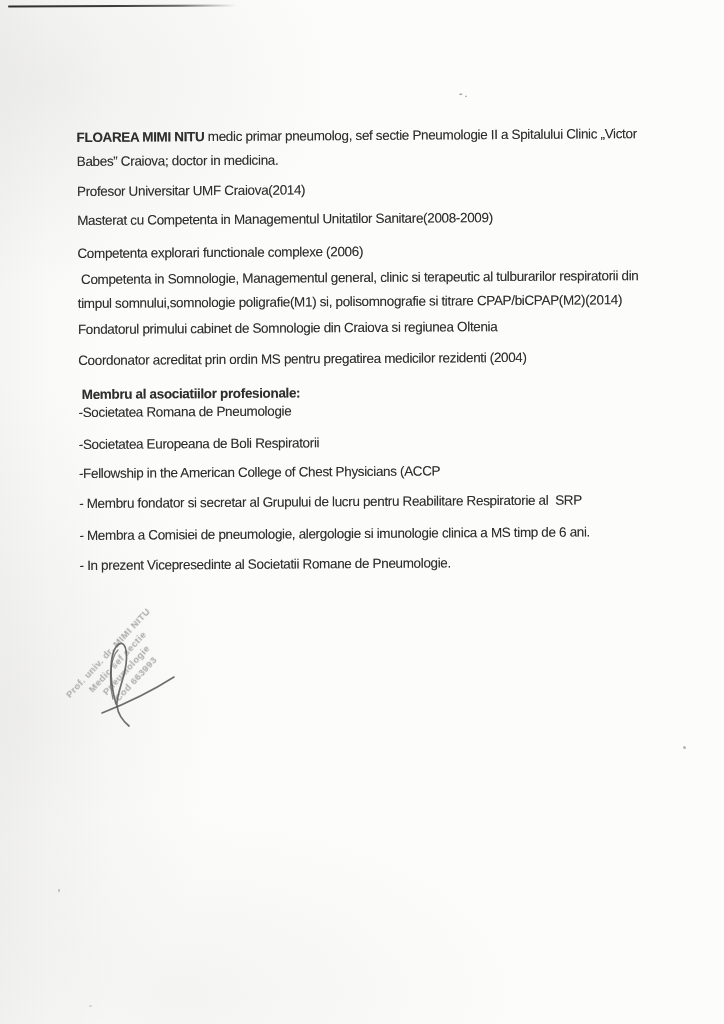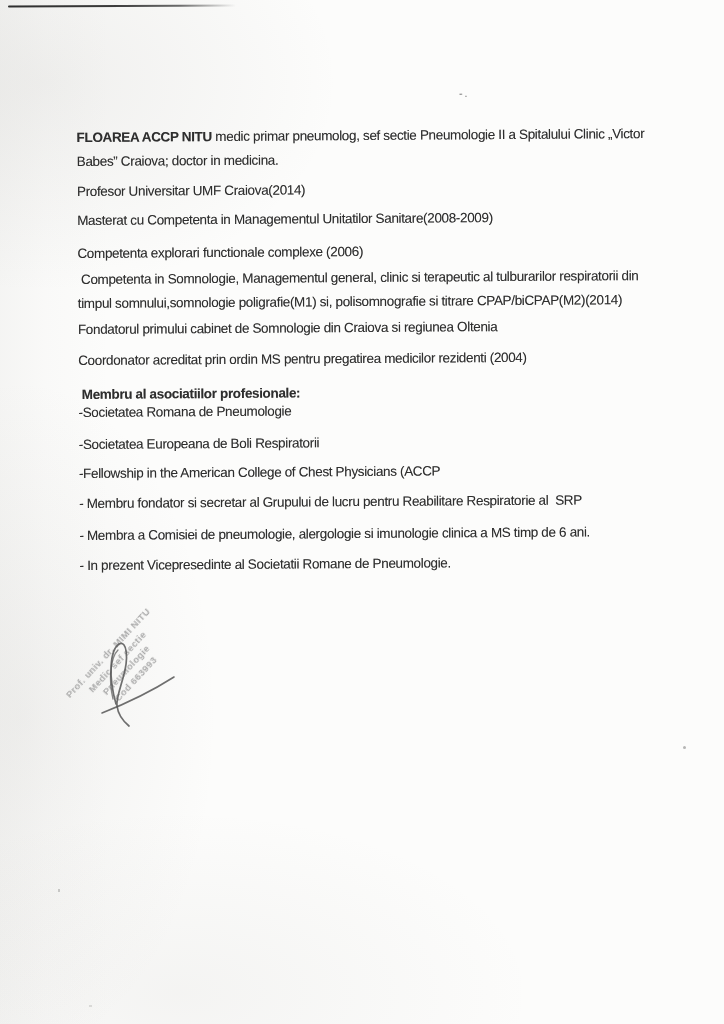--- a/index.html
+++ b/index.html
@@ -102,21 +102,21 @@
 </style>
 </head>
 <body>
 
 <div class="page">
 
   <div class="scan-edge-line"></div>
 
   <div id="doc-text">
       <div class="para para-intro">
-        <div class="line"><span class="bold">FLOAREA ACCP NITU</span><span> medic primar pneumolog, sef sectie Pneumologie II a Spitalului Clinic „Victor</span></div>
+        <div class="line"><span class="bold">FLOAREA MIMI NITU</span><span> medic primar pneumolog, sef sectie Pneumologie II a Spitalului Clinic „Victor</span></div>
         <div class="line"><span>Babes” Craiova; doctor in medicina.</span></div>
       </div>
       <div class="para para-profesor">
         <div class="line"><span>Profesor Universitar UMF Craiova(2014)</span></div>
       </div>
       <div class="para para-masterat">
         <div class="line"><span>Masterat cu Competenta in Managementul Unitatilor Sanitare(2008-2009)</span></div>
       </div>
       <div class="para para-competenta-explorari">
         <div class="line"><span>Competenta explorari functionale complexe (2006)</span></div>

